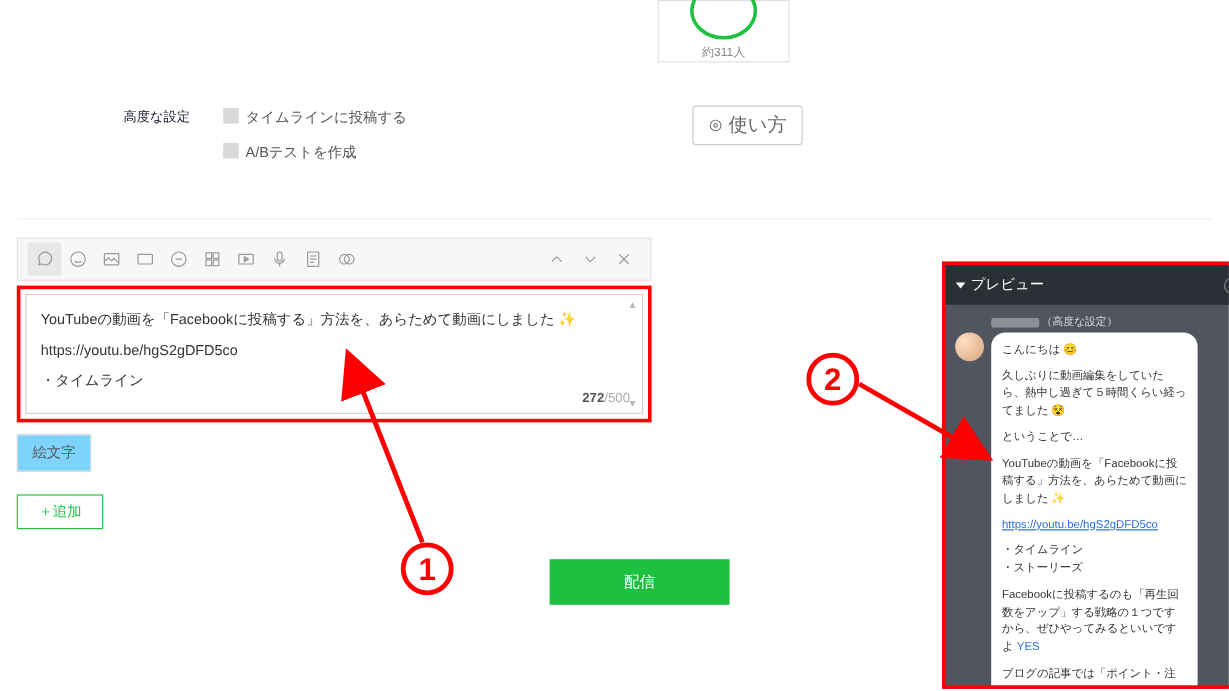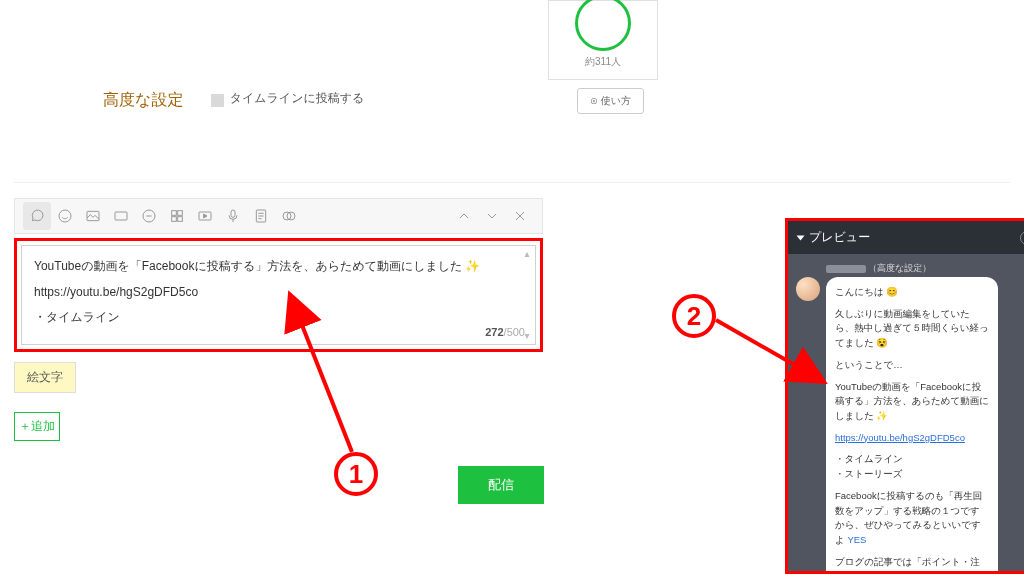--- a/index.html
+++ b/index.html
@@ -1,52 +1,52 @@
 <!DOCTYPE html>
 <html><head>
 <meta charset="utf-8">
 <style>
   *{box-sizing:border-box;margin:0;padding:0}
   body{font-family:"Hiragino Kaku Gothic ProN","Meiryo",sans-serif;font-size:12px;color:#444;background:#fff;position:relative;width:1024px;height:576px;overflow:hidden}
 
   
-  .estimate-card{position:absolute;left:548px;top:0;width:110px;height:80px;border:1px solid #e0e0e0;text-align:center;display:flex;flex-direction:column;align-items:center;justify-content:center}
+  .estimate-card{position:absolute;left:548px;top:0;width:110px;height:52px;border:1px solid #e0e0e0;text-align:center;display:flex;flex-direction:column;align-items:center;justify-content:center}
   .estimate-circle{width:56px;height:56px;border:3px solid #1ec13f;border-radius:50%;position:relative;top:-16px}
   .estimate-label{font-size:10px;color:#888;margin-top:-12px}
 
   
   .adv-wrap{position:absolute;left:103px;top:90px;width:600px}
-  .adv-title{font-size:16px;color:#a16207;display:inline-block;vertical-align:top}
+  .adv-title{font-size:11px;color:#0f172a;display:inline-block;vertical-align:top}
   .adv-opts{display:inline-block;margin-left:24px}
-  .adv-opt{display:flex;align-items:flex-end;margin-bottom:12px;font-size:12px;color:#555}
+  .adv-opt{display:flex;align-items:flex-start;margin-bottom:12px;font-size:12px;color:#555}
   .adv-opt .cb{width:13px;height:13px;background:#d9d9d9;margin-right:6px}
-  .howto-btn{position:absolute;left:577px;top:88px;border:1px solid #ccc;padding:5px 12px;font-size:10px;color:#666;border-radius:3px;background:#fff}
+  .howto-btn{position:absolute;left:577px;top:88px;border:1px solid #ccc;padding:5px 12px;font-size:16px;color:#666;border-radius:3px;background:#fff}
 
   .hr{position:absolute;left:14px;top:182px;width:996px;height:1px;background:#eee}
 
   
   .composer{position:absolute;left:14px;top:198px;width:529px;background:#fff}
   .toolbar{height:36px;border:1px solid #e5e5e5;background:#f7f7f7;display:flex;align-items:center;padding:0 8px;gap:0}
   .toolbar .tbtn{width:28px;height:28px;display:flex;align-items:center;justify-content:center;color:#888;border-radius:3px;cursor:pointer}
   .toolbar .tbtn.active{background:#e8e8e8;color:#555}
   .toolbar .spacer{flex:1}
   .toolbar svg{width:16px;height:16px;stroke:#999;fill:none;stroke-width:1.5}
 
   .textbox-wrap{border:3px solid #ff0000;margin-top:4px;padding:4px}
   .textbox{border:1px solid #d0d0d0;height:100px;padding:12px 12px 4px 12px;font-size:12px;color:#333;position:relative;overflow:hidden}
   .textbox .line{margin-bottom:10px;white-space:nowrap}
   .textbox .counter{position:absolute;right:10px;bottom:6px;font-size:11px;color:#aaa}
   .textbox .counter b{color:#555;font-weight:bold}
   .textbox .scroll-up,.textbox .scroll-dn{position:absolute;right:2px;width:12px;height:12px;color:#bbb;font-size:10px;text-align:center}
   .textbox .scroll-up{top:2px}
   .textbox .scroll-dn{bottom:2px}
-  .emoji-btn{margin-top:10px;border:1px solid #ddd;padding:6px 12px;font-size:12px;color:#555;background:#fef9c3;display:inline-block}
-  .add-btn{position:absolute;left:14px;top:412px;border:1px solid #1ec13f;color:#1ec13f;padding:5px 4px;font-size:12px;background:#fff}
-
-  .submit-btn{position:absolute;left:458px;top:466px;background:#1ec13f;color:#fff;border:none;padding:10px 30px;font-size:13px}
+  .emoji-btn{margin-top:10px;border:1px solid #ddd;padding:6px 12px;font-size:12px;color:#555;background:#7dd3fc;display:inline-block}
+  .add-btn{position:absolute;left:14px;top:412px;border:1px solid #1ec13f;color:#1ec13f;padding:5px 17px;font-size:12px;background:#fff}
+
+  .submit-btn{position:absolute;left:458px;top:466px;background:#1ec13f;color:#fff;border:none;padding:10px 62px;font-size:13px}
 
   
   .preview{position:absolute;left:785px;top:218px;width:262px;height:356px;background:#505560;border:3px solid #ff0000;display:flex;flex-direction:column}
   .preview-head{background:#2b2f36;color:#fff;font-size:12px;padding:8px 10px;display:flex;align-items:center}
   .preview-head .tri{display:inline-block;width:0;height:0;border-top:4px solid transparent;border-bottom:4px solid transparent;border-left:5px solid #fff;transform:rotate(90deg);margin-right:6px}
   .preview-head .q{margin-left:auto;width:14px;height:14px;border:1px solid #888;border-radius:50%;color:#aaa;font-size:9px;text-align:center;line-height:12px}
   .preview-body{flex:1;padding:8px 8px 8px 8px;overflow:hidden}
   .chat-name{color:#ddd;font-size:9px;margin-left:30px;margin-bottom:2px}
   .chat-name .blur{display:inline-block;width:40px;height:8px;background:#8a8f99;border-radius:2px;vertical-align:middle;margin-right:2px}
   .chat-row{display:flex;align-items:flex-start}
@@ -69,20 +69,24 @@
   <div class="estimate-label">約311人</div>
 </div>
 
 <div class="adv-wrap">
   <span class="adv-title">高度な設定</span>
   <div class="adv-opts">
     <div class="adv-opt">
         <span class="cb"></span>
         <span>タイムラインに投稿する</span>
       </div>
+    <div class="adv-opt">
+        <span class="cb"></span>
+        <span>A/Bテストを作成</span>
+      </div>
   </div>
 </div>
 <button class="howto-btn">⊙ <span>使い方</span></button>
 
 <div class="hr"></div>
 
 <div class="composer">
   <div class="toolbar">
     <div class="tbtn active">
         <svg viewBox="0 0 24 24">

